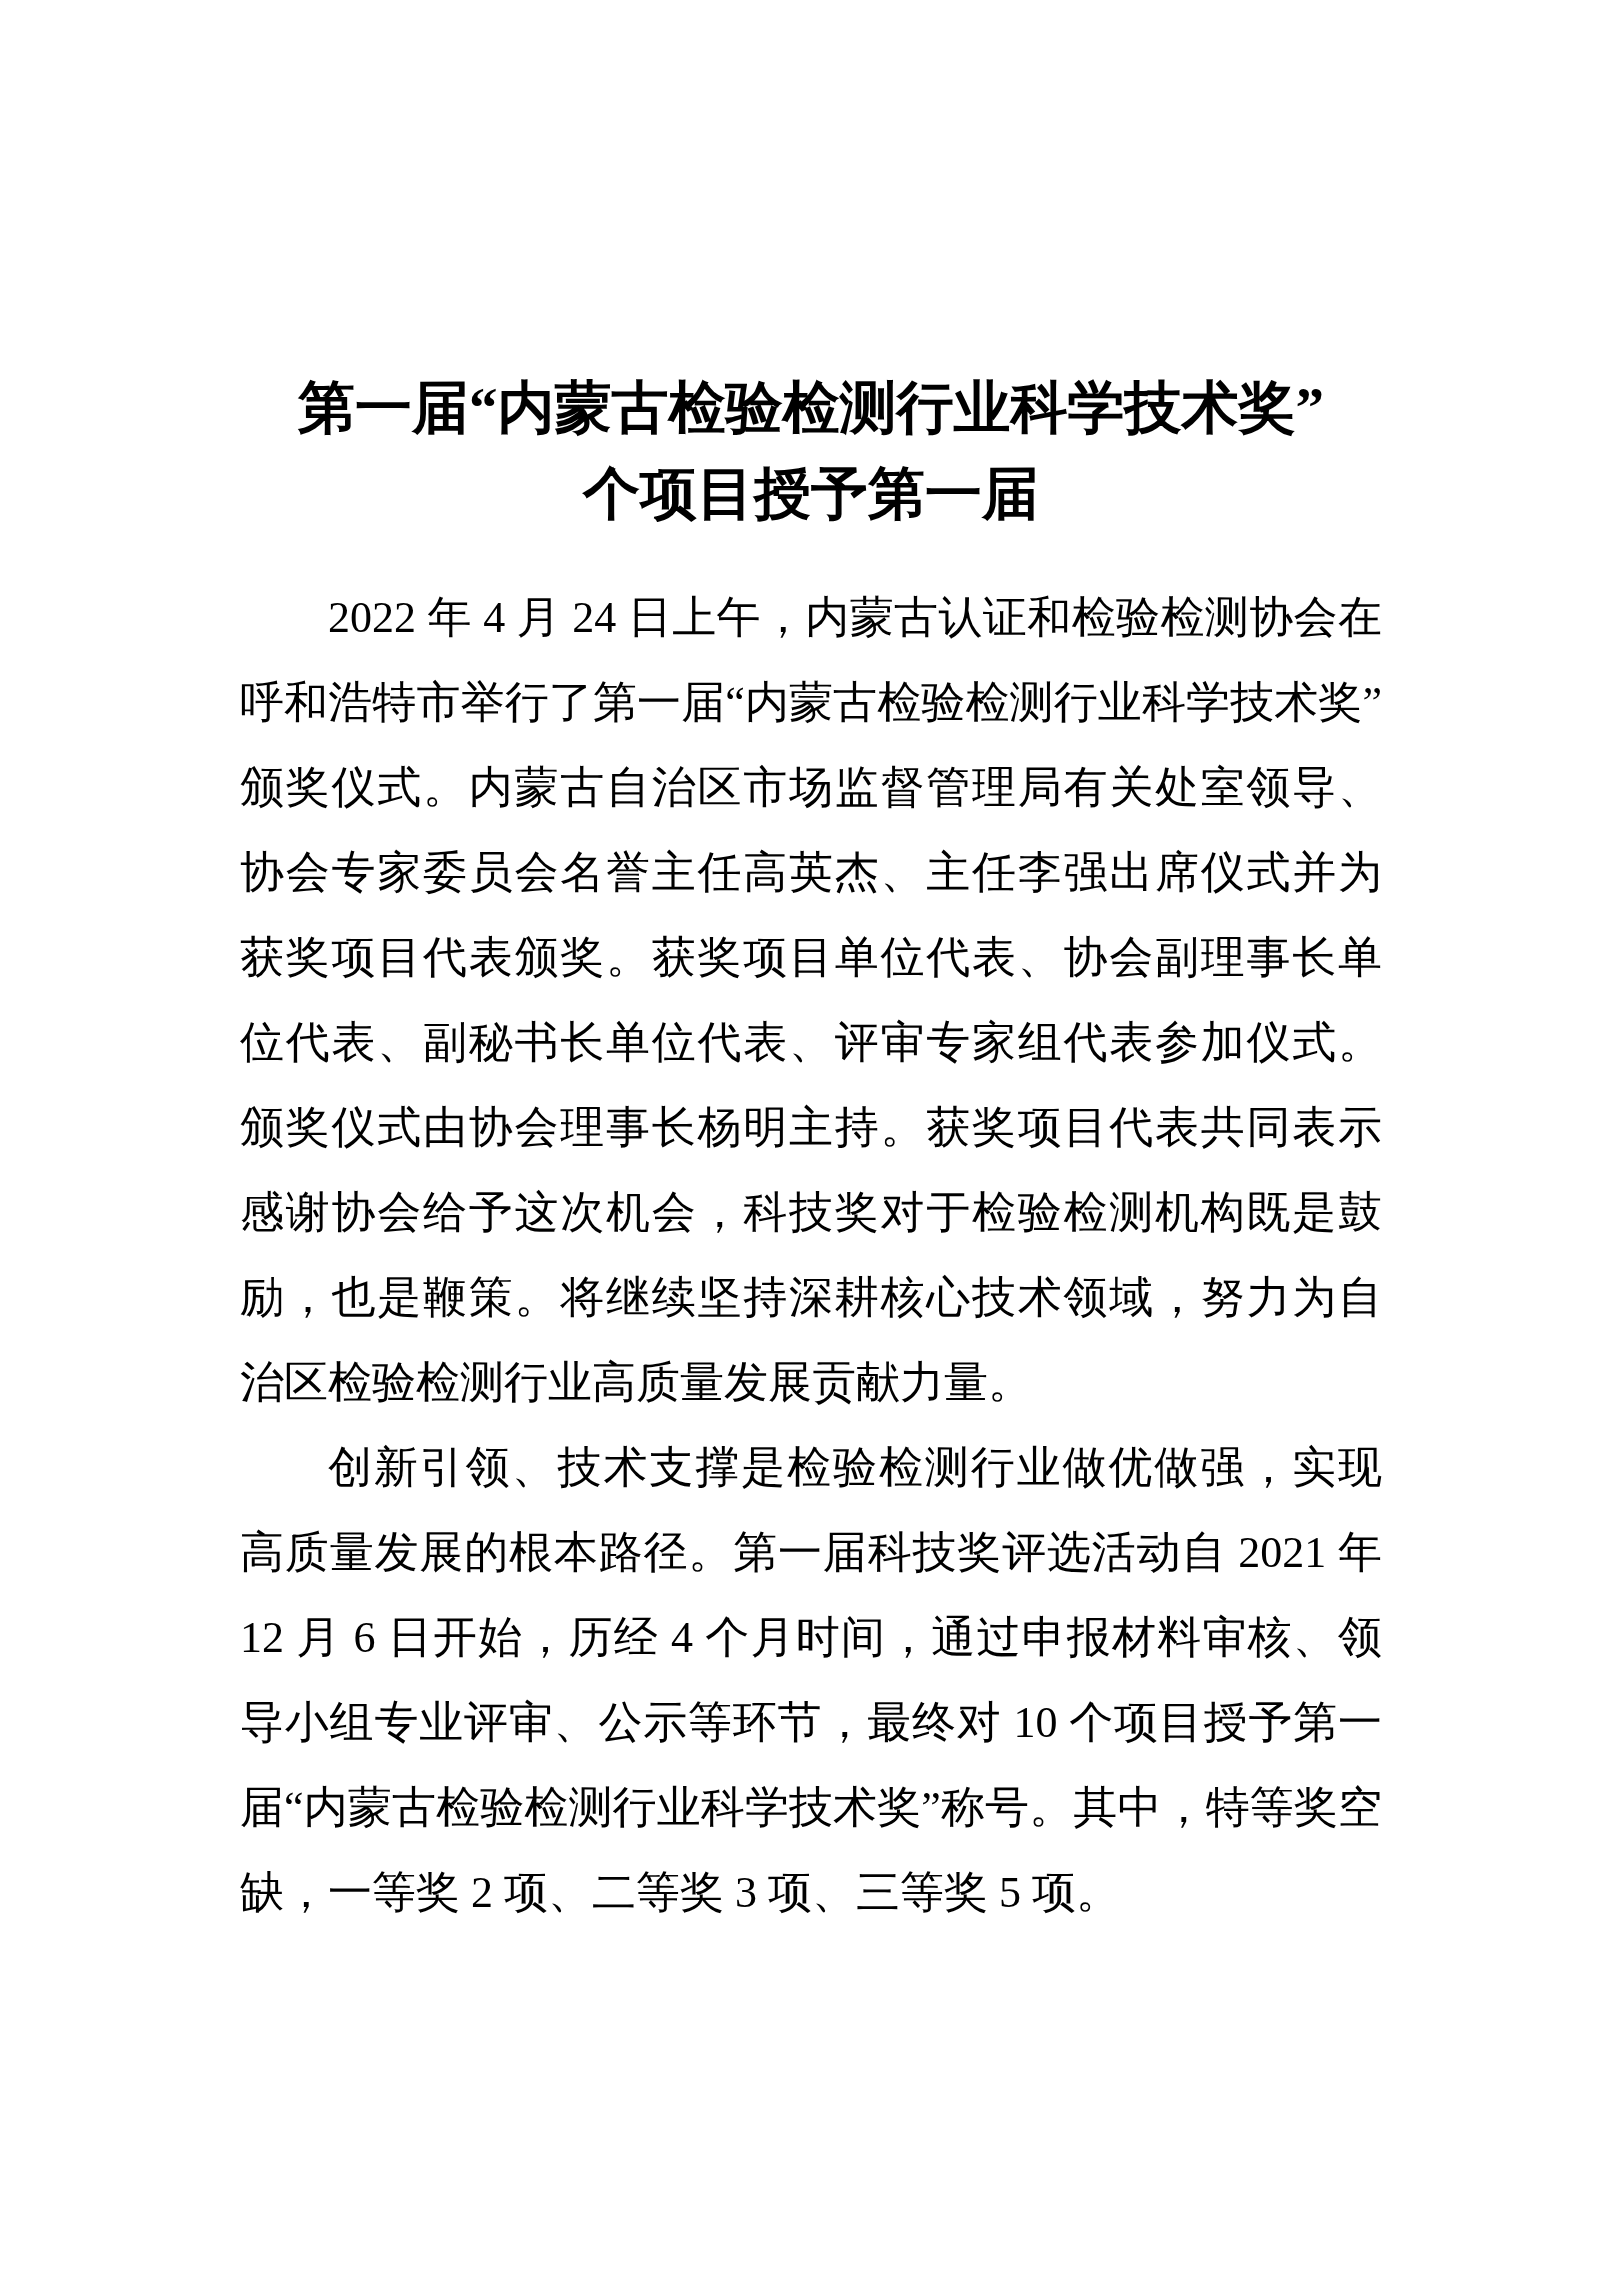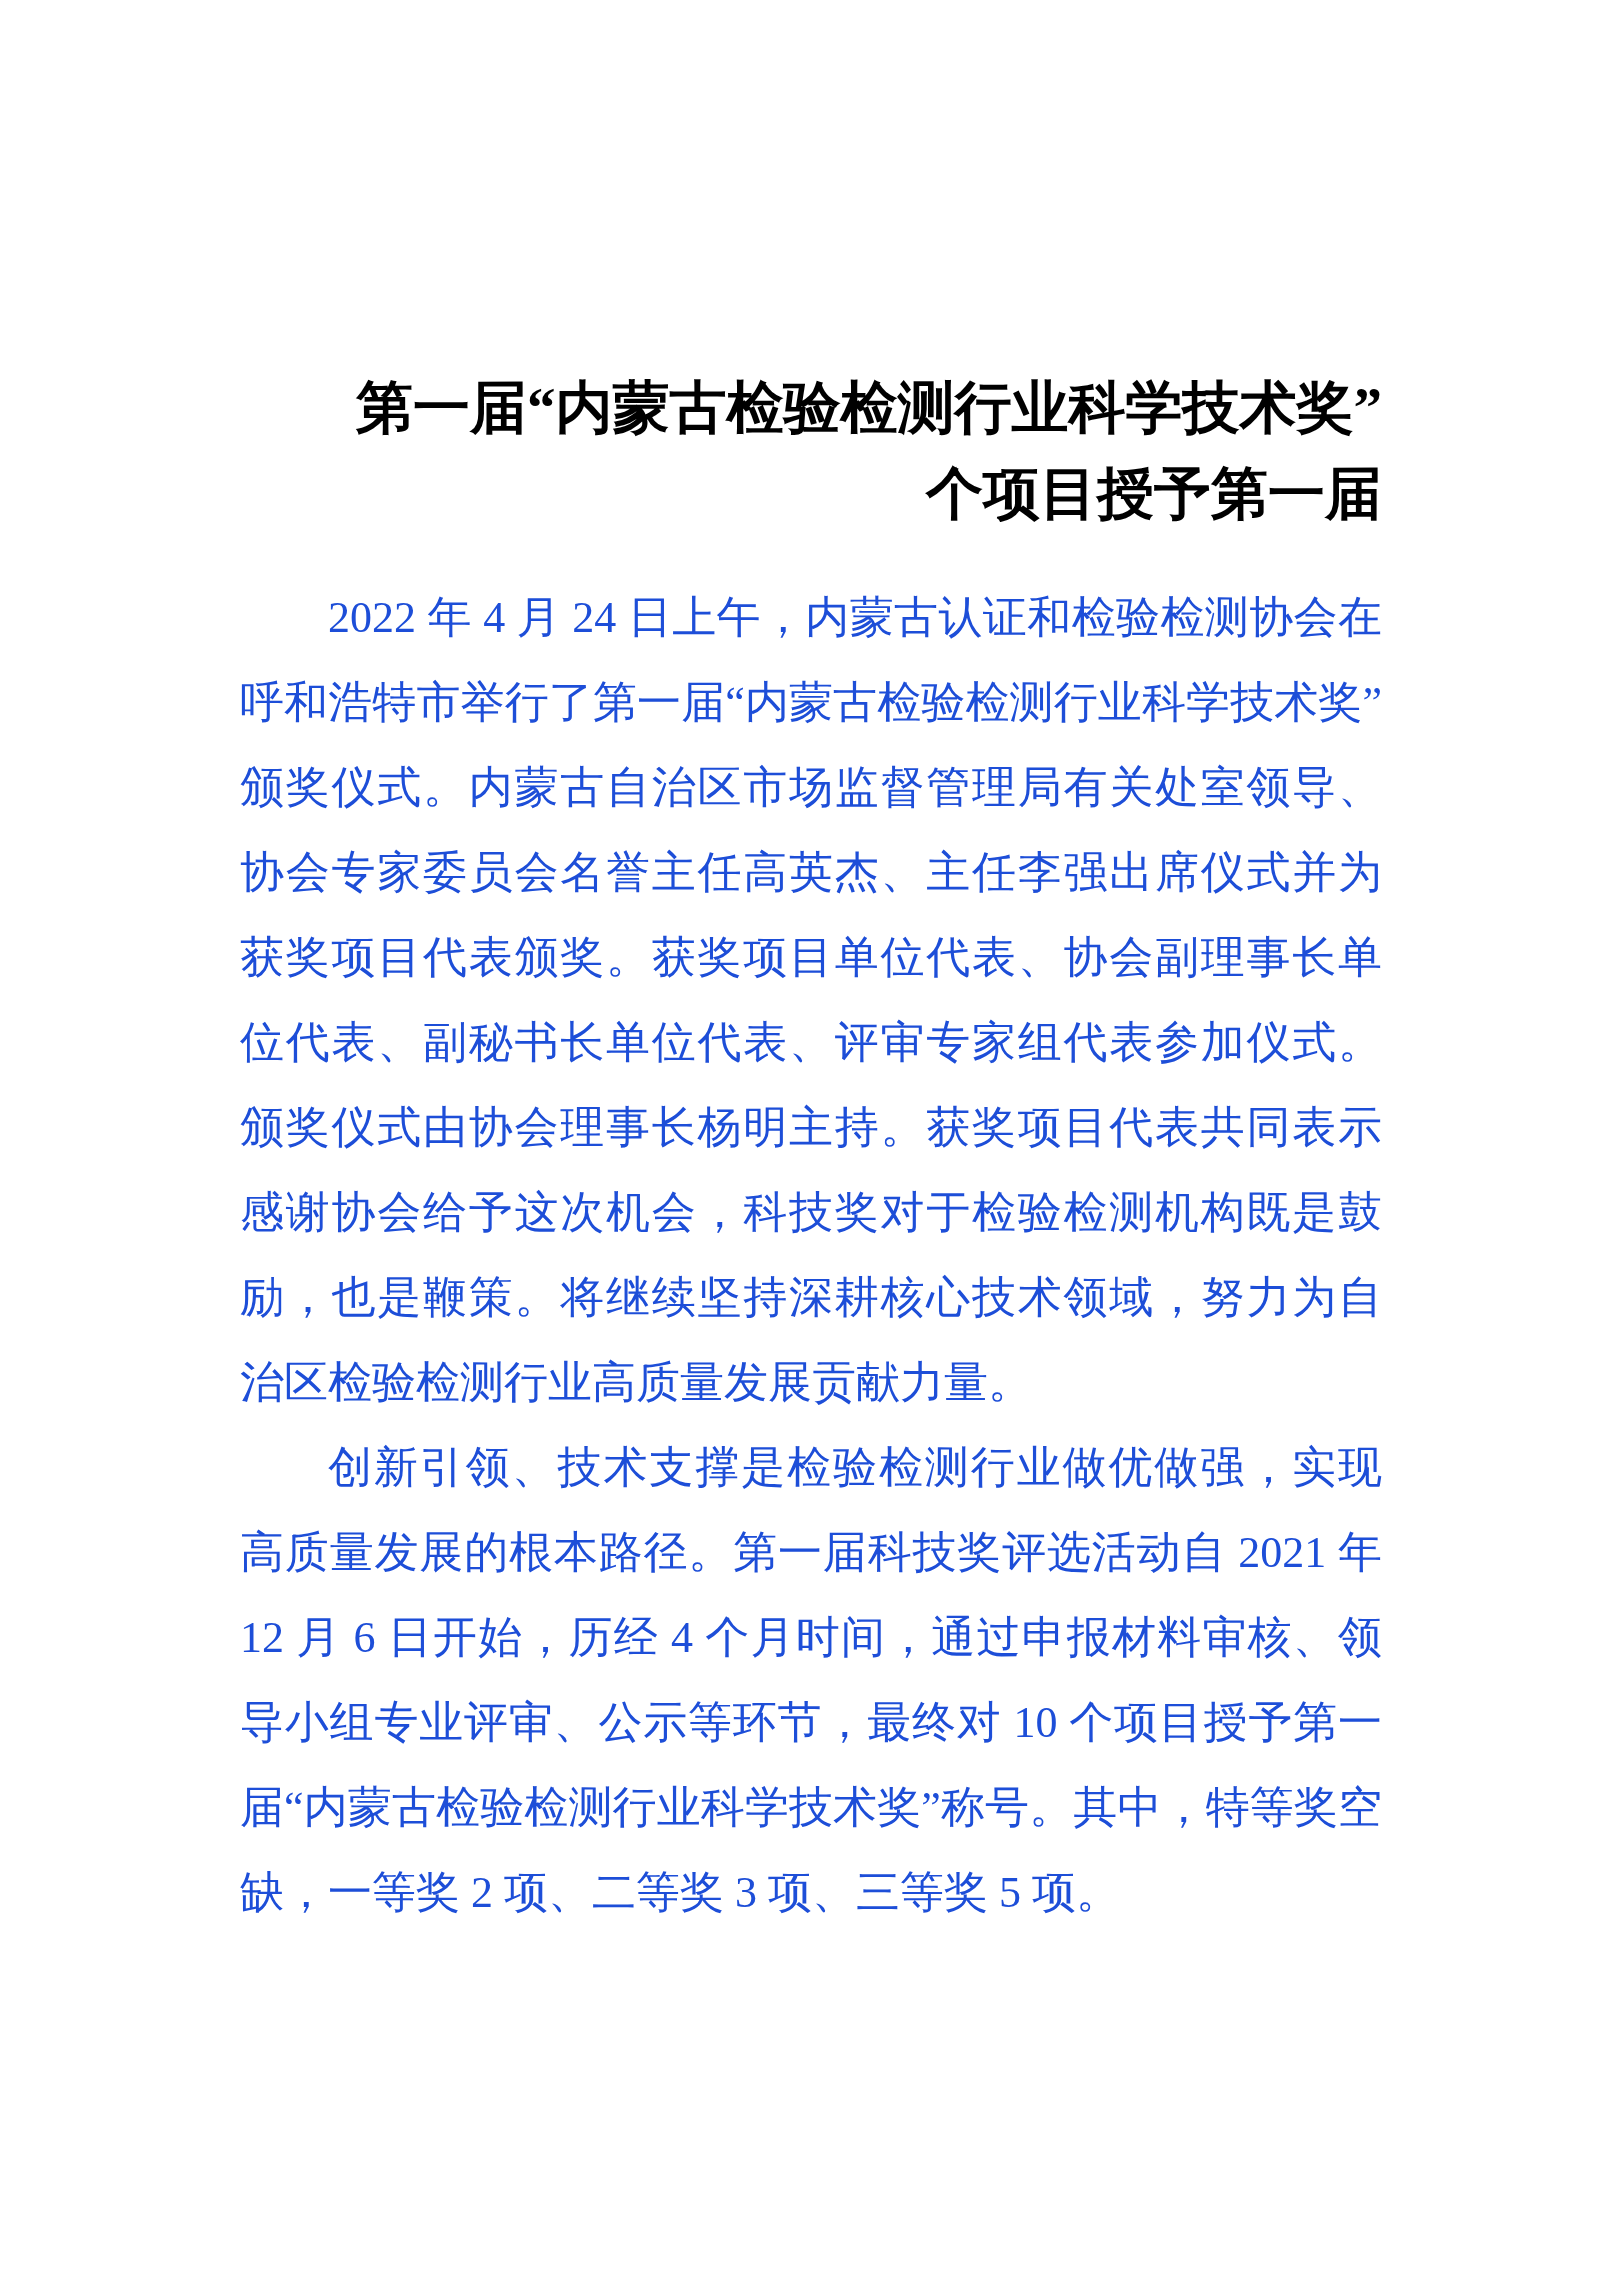--- a/index.html
+++ b/index.html
@@ -20,34 +20,34 @@
     position: absolute;
     left: 240px;
     top: 365px;
     width: 1142px;
   }
   .doc-title {
     margin: 0;
     font-size: 57px;
     line-height: 86px;
     font-weight: 700;
-    text-align: right;
+    text-align: center;
     letter-spacing: 0;
     color: #000000;
   }
   .doc-title .title-line {
     display: block;
     white-space: nowrap;
   }
   .doc-body {
     margin-top: 38px;
     font-size: 44px;
     line-height: 85px;
     text-align: justify;
-    color: #1d4ed8;
+    color: #000000;
   }
   .doc-body p {
     margin: 0;
     padding: 0;
     text-indent: 2em;
     word-break: normal;
     overflow-wrap: break-word;
   }
 </style>
 </head>

